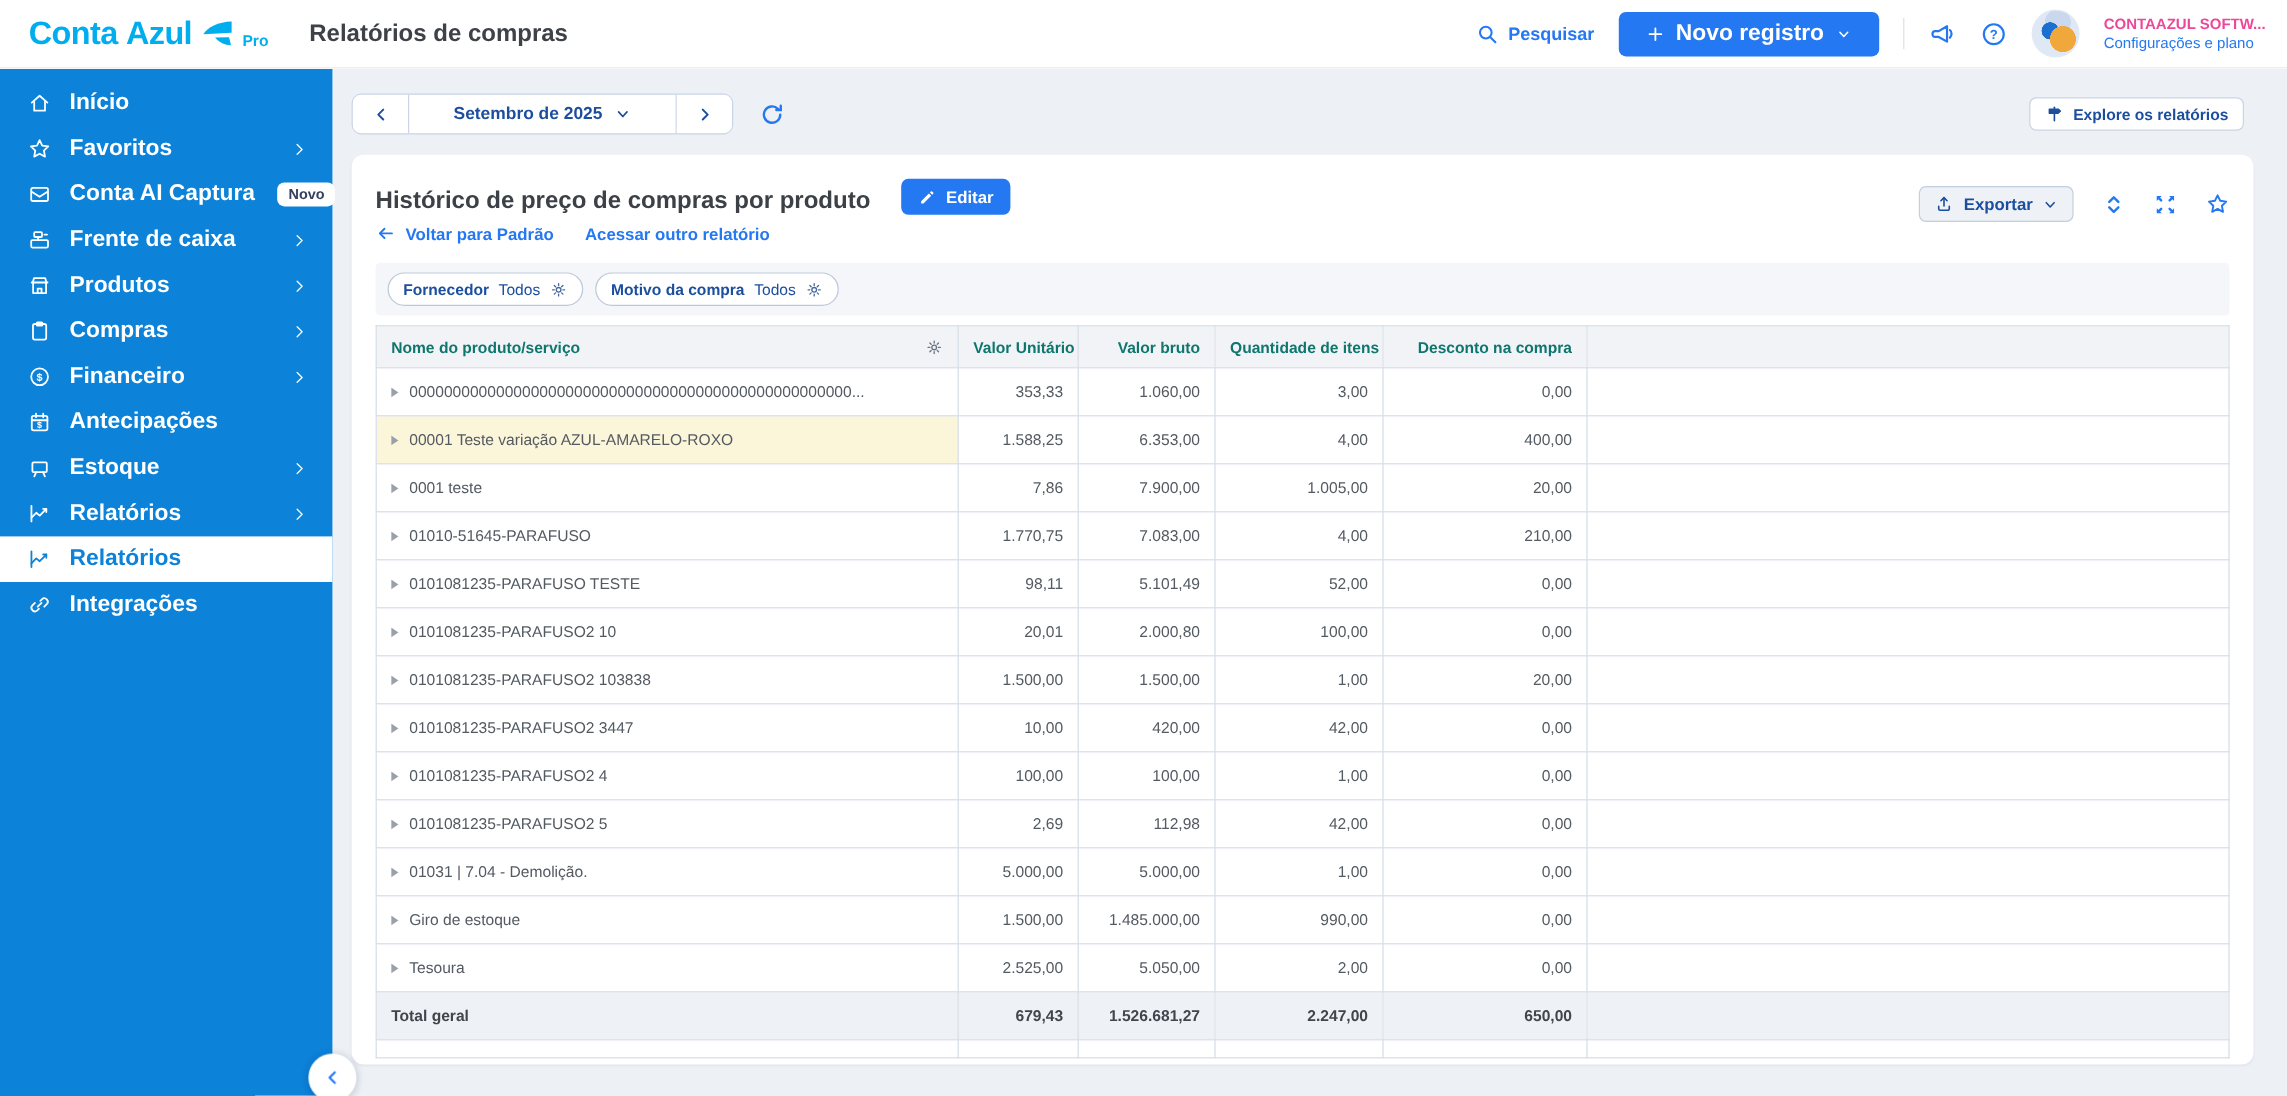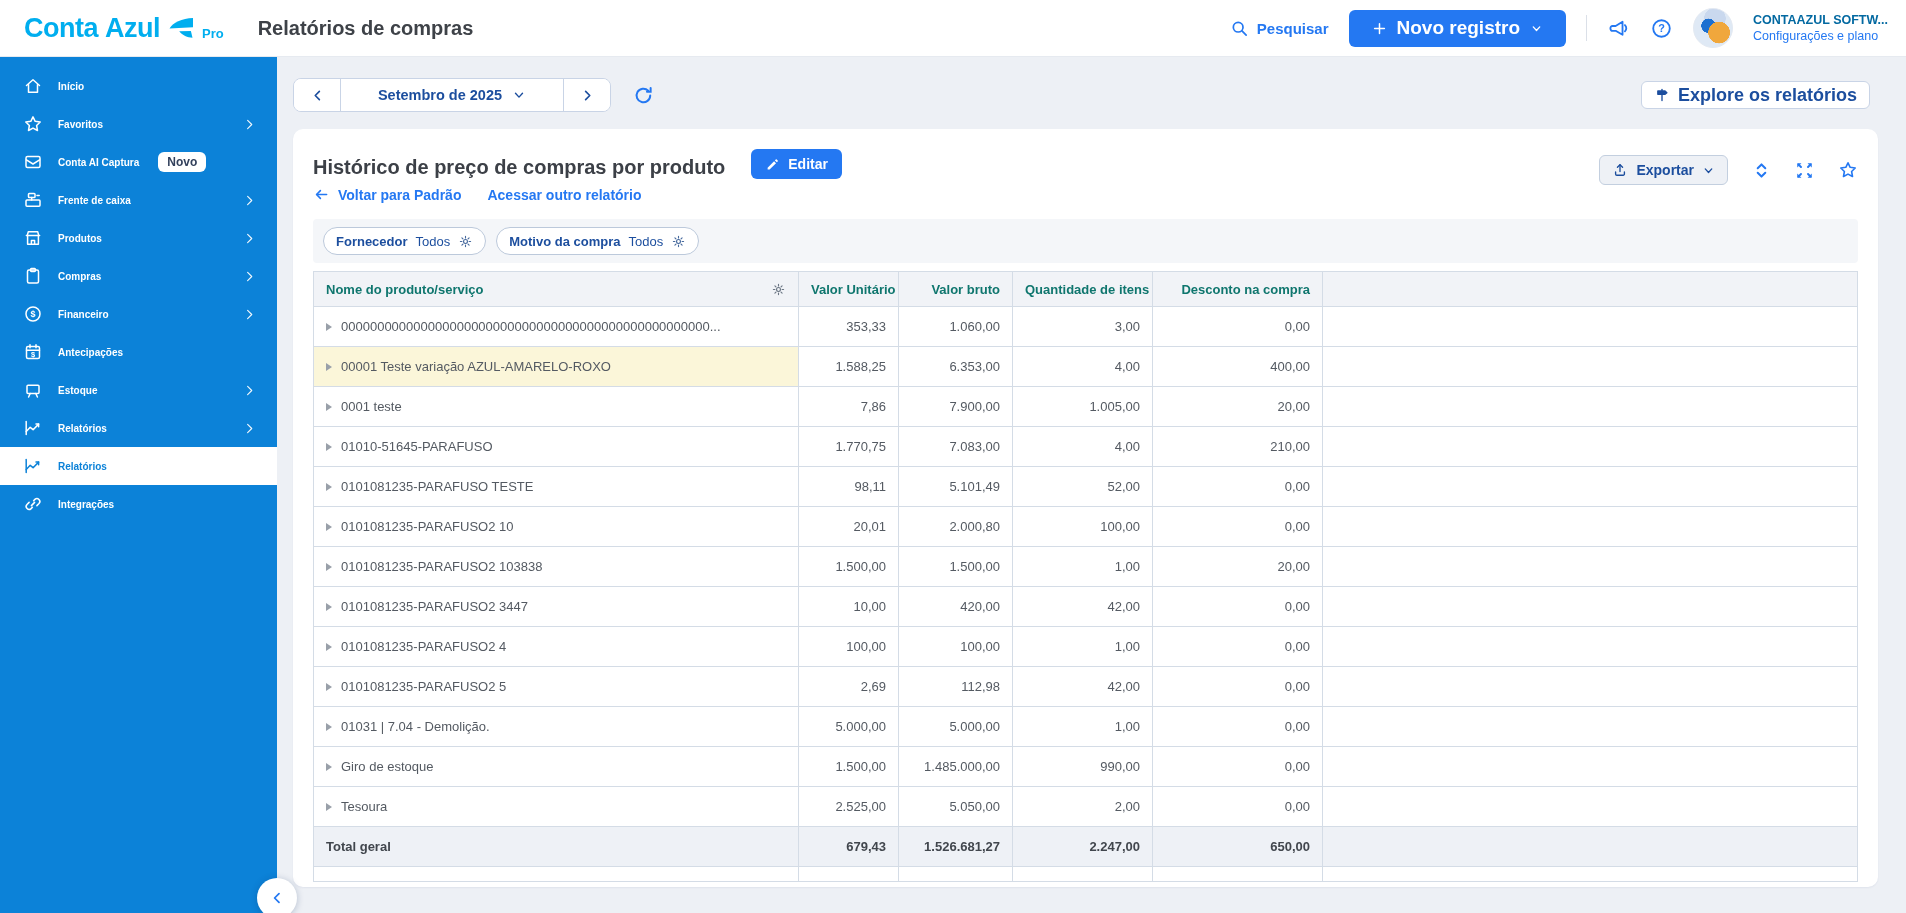--- a/index.html
+++ b/index.html
@@ -21,46 +21,46 @@
     font-family:inherit}
   .vdiv{width:1px;height:26px;background:#dbe0e8}
   .top-icon{color:#2478f2;cursor:pointer}
   .avatar{width:40px;height:40px;border-radius:50%;flex:none;cursor:pointer;
     background:
       radial-gradient(circle at 66% 62%, #f0a73c 0 31%, transparent 32%),
       radial-gradient(circle at 38% 44%, #1b6fd0 0 22%, transparent 23%),
       radial-gradient(circle at 55% 25%, #c9d8ee 0 30%, transparent 31%),
       #dfe9f5;border:1px solid #e3e9f2;box-sizing:border-box}
   .account{display:flex;flex-direction:column;line-height:1.3;max-width:160px}
-  .acc-name{font-size:12.5px;font-weight:800;color:#0369a1;white-space:nowrap}
+  .acc-name{font-size:12.5px;font-weight:800;color:#ec4899;white-space:nowrap}
   .acc-link{font-size:12.5px;color:#2478f2;cursor:pointer;white-space:nowrap}
 
   
   .sidebar{position:fixed;left:0;top:57px;bottom:0;width:277px;background:#0c82d8;padding-top:10px;
     z-index:20;box-sizing:border-box}
   .side-item{height:38px;display:flex;align-items:center;padding:0 18px 0 23px;gap:15px;color:#fff;cursor:pointer}
   .side-item .icn{width:20px;height:20px;flex:none}
-  .side-label{font-size:10px;font-weight:700;white-space:nowrap}
+  .side-label{font-size:19px;font-weight:700;white-space:nowrap}
   .side-badge{background:#fff;color:#33415c;font-size:12px;font-weight:700;padding:3px 9px;border-radius:6px;margin-left:4px}
   .side-chevron{margin-left:auto;opacity:.95}
   .side-item.active{background:#fff;color:#0c82d8}
   .collapse-btn{position:fixed;left:257px;top:878px;width:40px;height:40px;border-radius:50%;background:#fff;
     box-shadow:0 1px 7px rgba(10,40,90,.25);display:flex;align-items:center;justify-content:center;
     color:#2478f2;z-index:45;cursor:pointer;border:none}
 
   
   .main{position:absolute;left:277px;top:57px;right:0;bottom:0;background:#edf0f5;overflow:hidden}
   .toolbar{display:flex;align-items:center;margin:21px 36px 0 16px;height:34px}
   .seg{display:flex;border:1px solid #c9d4e6;border-radius:8px;background:#fff;height:34px;box-sizing:border-box;overflow:hidden}
   .seg-btn{width:46px;display:flex;align-items:center;justify-content:center;color:#1c4e9e;cursor:pointer;background:#fff;border:none}
   .seg-mid{width:222px;border-left:1px solid #c9d4e6;border-right:1px solid #c9d4e6;display:flex;align-items:center;
     justify-content:center;gap:10px;color:#1c4e9e;font-weight:700;font-size:14.5px;cursor:pointer}
   .refresh{margin-left:22px;color:#2478f2;cursor:pointer;background:none;border:none;padding:0}
   .explore{margin-left:auto;height:28px;background:#fff;border:1px solid #c9d4e6;border-radius:6px;display:flex;
-    align-items:center;gap:8px;padding:0 12px;color:#1c4e9e;font-weight:700;font-size:18px;cursor:pointer;font-family:inherit}
+    align-items:center;gap:8px;padding:0 12px;color:#1c4e9e;font-weight:700;font-size:13px;cursor:pointer;font-family:inherit}
 
   
   .card{margin:17px 28px 0 16px;background:#fff;border-radius:10px;height:758px;box-sizing:border-box;
     padding:18px 20px;position:relative;box-shadow:0 1px 2px rgba(16,36,94,.06)}
   .title-row{display:flex;align-items:flex-end;gap:26px;height:32px}
   .report-title{font-size:20px;font-weight:600;color:#3c4047}
   .btn-edit{background:#2478f2;color:#fff;border:none;height:30px;border-radius:6px;padding:0 14px;display:flex;
     align-items:center;gap:8px;font-size:14px;font-weight:700;cursor:pointer;font-family:inherit}
   .links-row{display:flex;gap:26px;margin-top:7px;align-items:center;font-size:14px;color:#2478f2;font-weight:600}
   .lnk{display:flex;align-items:center;gap:8px;cursor:pointer}

